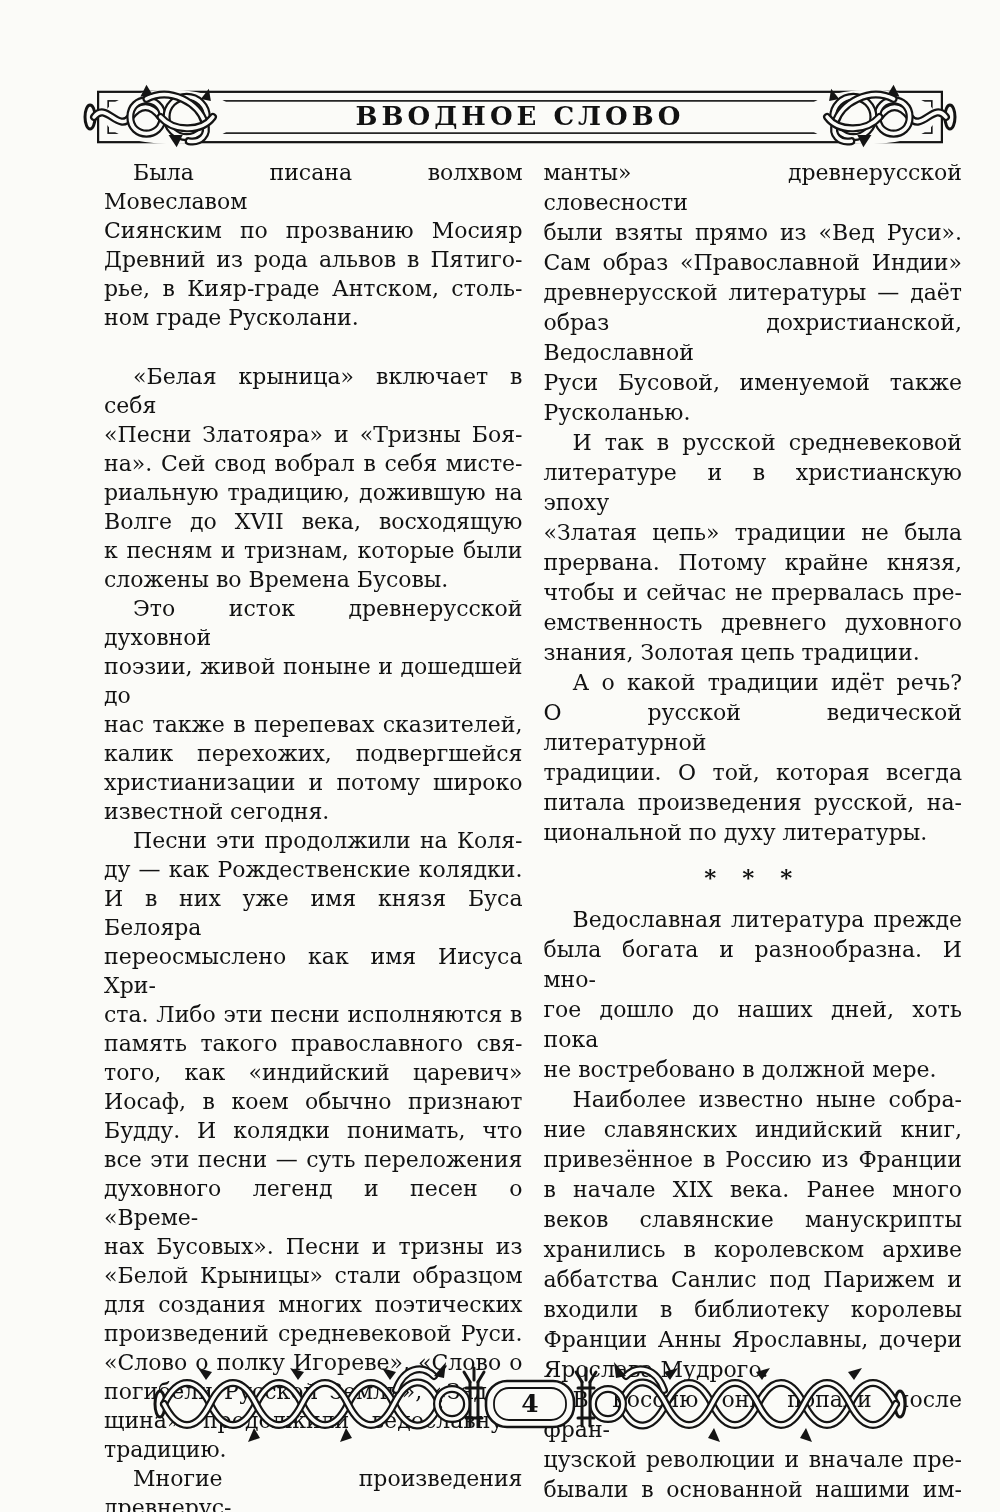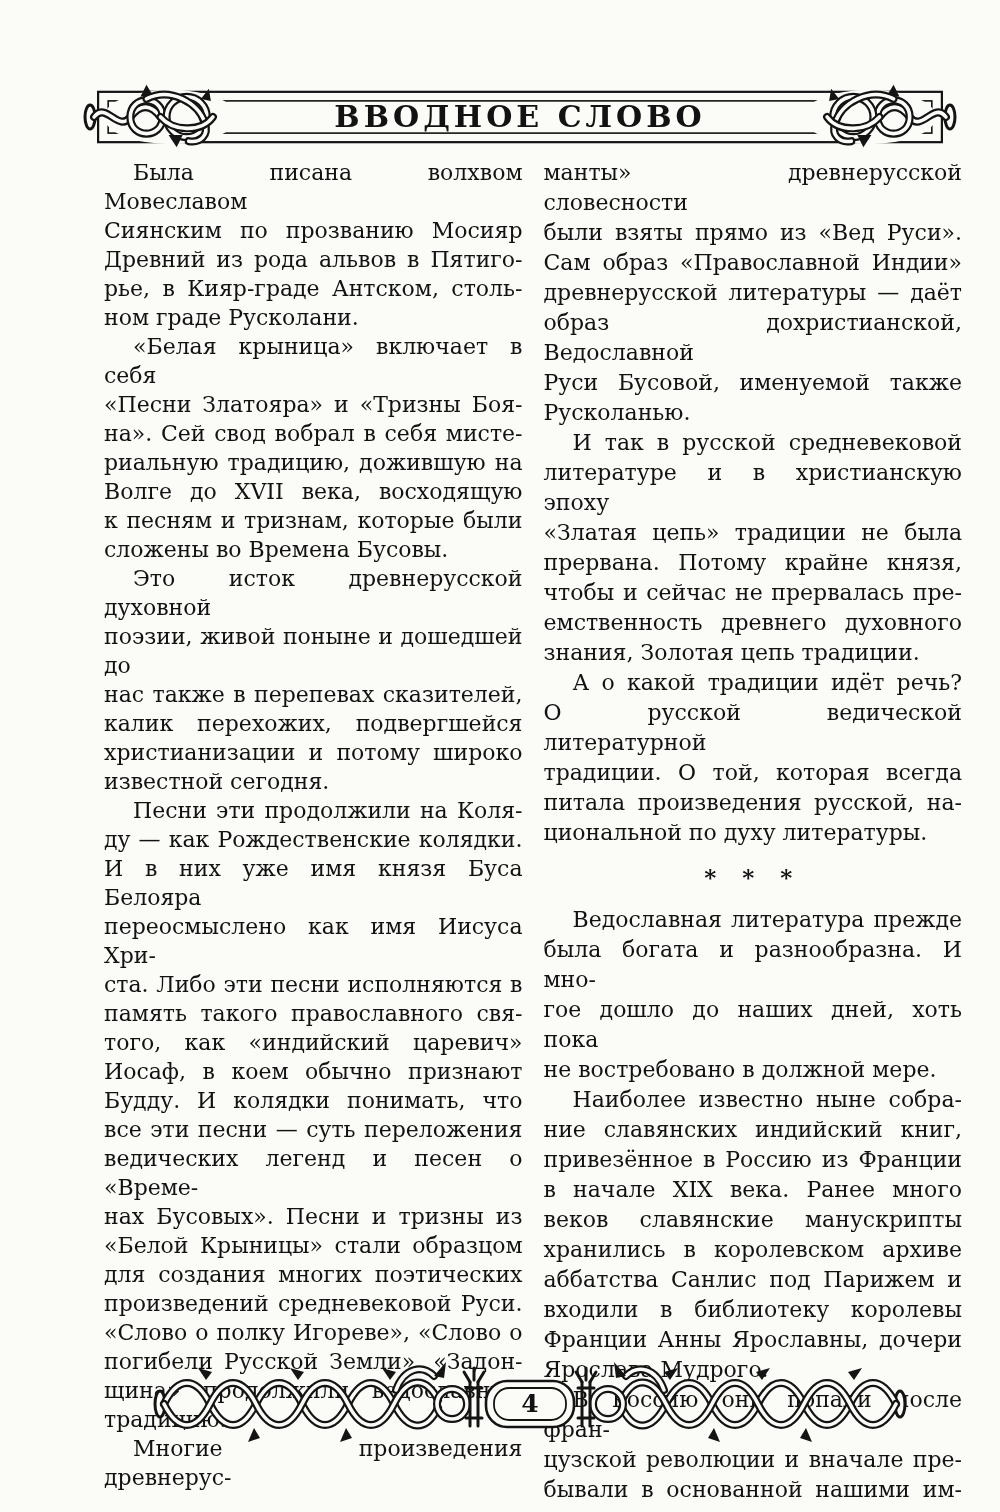--- a/index.html
+++ b/index.html
@@ -12,35 +12,35 @@
     font-family:"DejaVu Serif","Liberation Serif",serif;
     overflow:hidden;
   }
 
   
   .banner { position:absolute; top:84px; left:82px; width:876px; height:66px; }
   .banner svg { width:100%; height:100%; display:block; }
   .banner-title {
     position:absolute; top:50%; left:50%;
     transform:translate(-50%,-52%);
-    font-weight:700; font-size:30px; letter-spacing:4px;
+    font-weight:700; font-size:26px; letter-spacing:4px;
     white-space:nowrap;
   }
 
   
   .columns {
     position:absolute; top:158px; left:104px; width:858px;
     display:flex; gap:21px;
   }
   .col { width:419px; font-size:22px; line-height:29px; }
   .col.right { line-height:30px; }
   .line { text-align:justify; text-align-last:justify; }
   .line.last { text-align-last:left; }
   .para.indent > .line:first-child { text-indent:29px; }
-  .para.space-before { }
+  .para.space-before { margin-top:30px; }
   .separator {
     text-align:center; text-align-last:center;
     font-weight:700; font-size:23px; letter-spacing:9px;
     padding:14px 0 13px;
   }
 
   
   .footer { position:absolute; top:1356px; left:150px; width:760px; height:96px; }
   .footer svg { width:100%; height:100%; display:block; }
   .page-number {
@@ -129,21 +129,21 @@
           <div class="line">Песни эти продолжили на Коля-</div>
           <div class="line">ду — как Рождественские колядки.</div>
           <div class="line">И в них уже имя князя Буса Белояра</div>
           <div class="line">переосмыслено как имя Иисуса Хри-</div>
           <div class="line">ста. Либо эти песни исполняются в</div>
           <div class="line">память такого православного свя-</div>
           <div class="line">того, как «индийский царевич»</div>
           <div class="line">Иосаф, в коем обычно признают</div>
           <div class="line">Будду. И колядки понимать, что</div>
           <div class="line">все эти песни — суть переложения</div>
-          <div class="line">ведических легенд и песен о «Време-</div>
+          <div class="line">духовного легенд и песен о «Време-</div>
           <div class="line">нах Бусовых». Песни и тризны из</div>
           <div class="line">«Белой Крыницы» стали образцом</div>
           <div class="line">для создания многих поэтических</div>
           <div class="line">произведений средневековой Руси.</div>
           <div class="line">«Слово о полку Игореве», «Слово о</div>
           <div class="line">погибели Русской Земли», «Задон-</div>
           <div class="line">щина» продолжили ведославную</div>
           <div class="line last">традицию.</div>
         </div>
         <div class="para indent">

